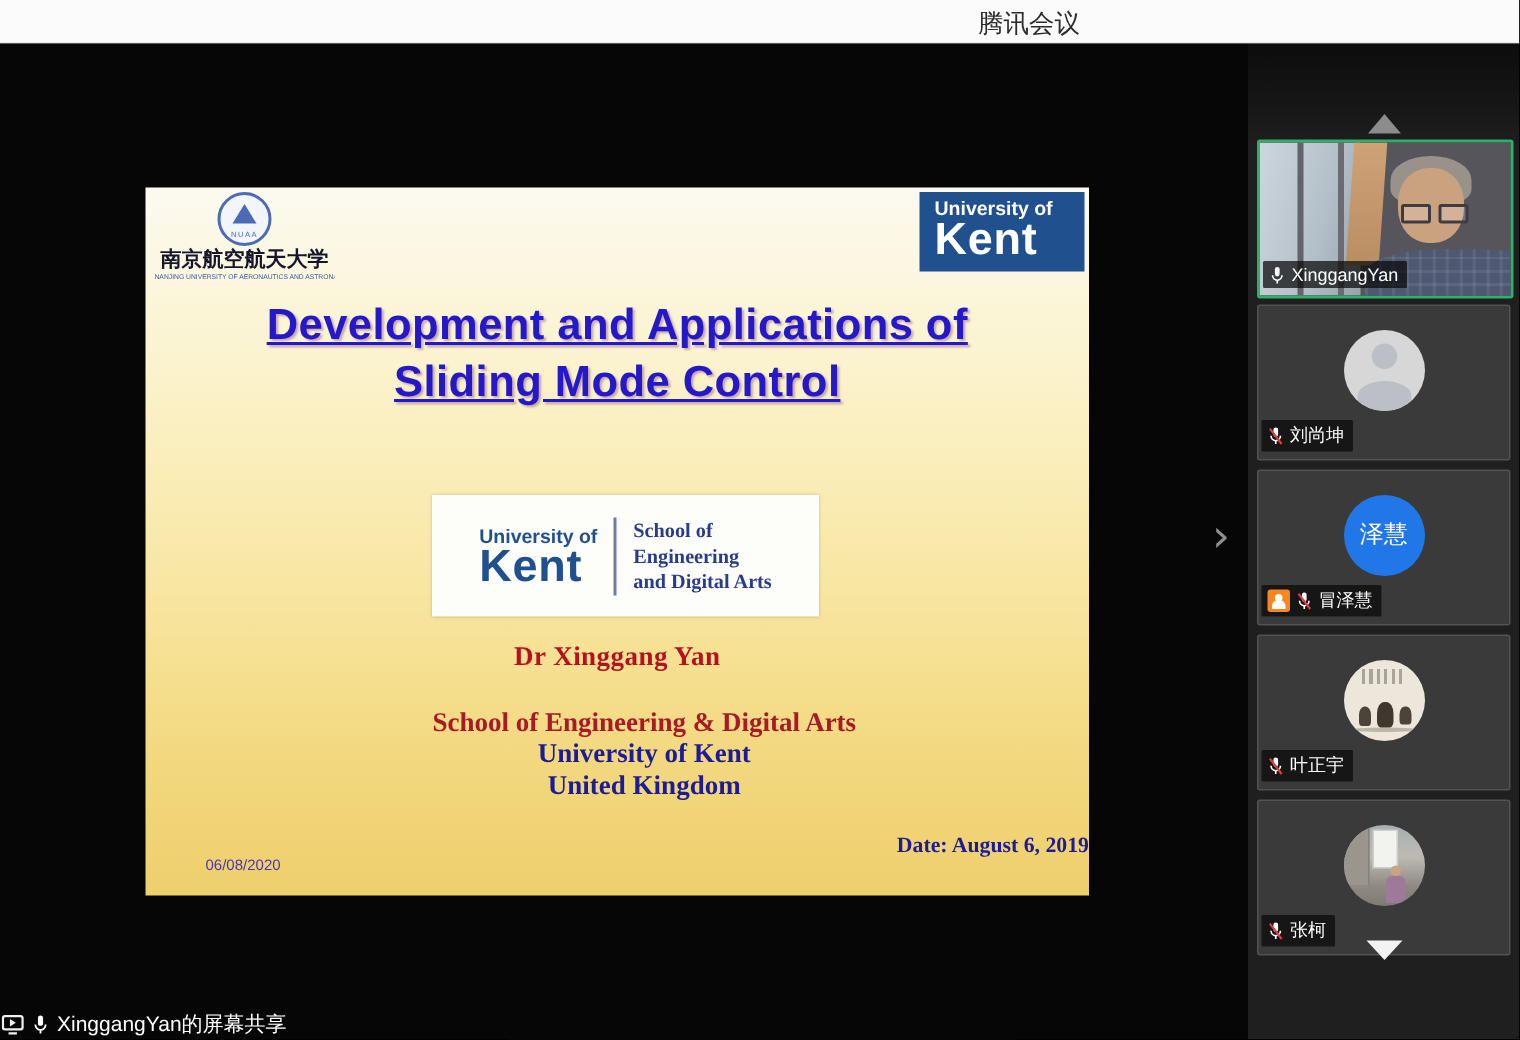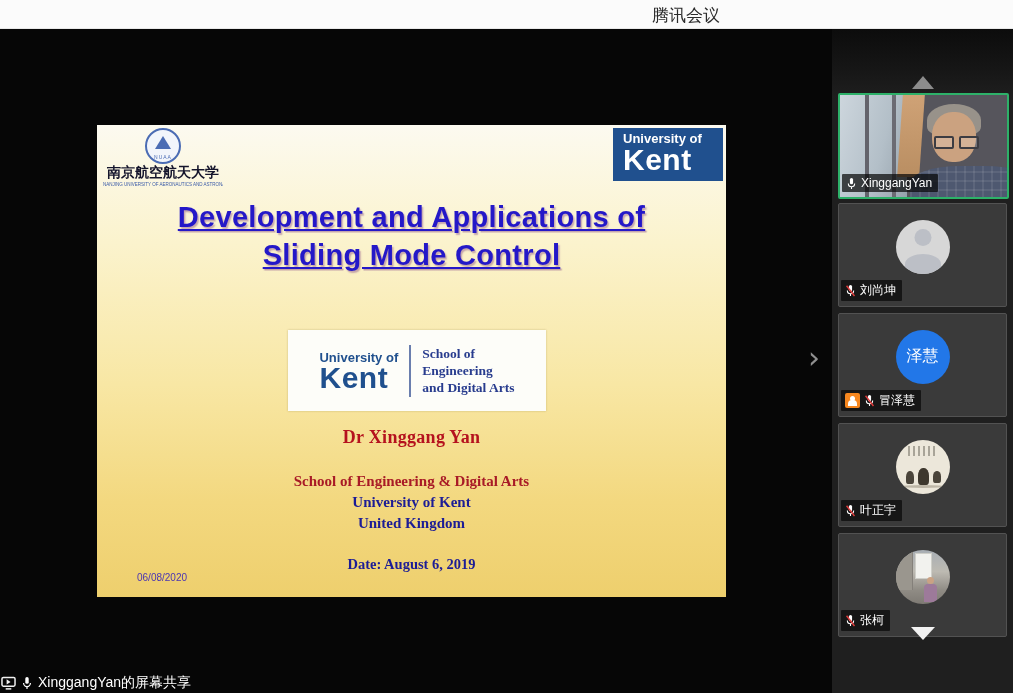--- a/index.html
+++ b/index.html
@@ -31,24 +31,24 @@
   .slide-title{position:absolute;left:0;top:73px;width:100%;text-align:center;font-weight:bold;font-size:29px;line-height:38px;color:#2418c8;letter-spacing:.3px;text-shadow:1.5px 1.5px 1.5px rgba(130,70,130,.45);text-decoration:underline;}
 
   .schoolbox{position:absolute;left:191px;top:205px;width:258px;height:81px;background:#fdfdf9;display:flex;align-items:center;justify-content:center;gap:11px;box-shadow:0 0 2px rgba(120,100,40,.35);}
   .sb-left{text-align:left;color:#20508e;}
   .sb-uof{font-size:13px;font-weight:bold;}
   .sb-kent{font-size:30px;font-weight:bold;line-height:26px;letter-spacing:.5px;}
   .sb-div{width:2px;height:52px;background:#6a7eae;}
   .sb-dept{font-family:"Liberation Serif",serif;font-weight:bold;font-size:13.5px;line-height:17px;color:#283c8e;text-align:left;}
 
   .author{position:absolute;left:0;top:302px;width:100%;text-align:center;font-family:"Liberation Serif",serif;font-weight:bold;font-size:18px;color:#b5121e;letter-spacing:.3px;}
-  .affil{position:absolute;left:0;top:346px;width:100%;text-align:center;font-family:"Liberation Serif",serif;font-weight:bold;font-size:15px;line-height:21px;}
+  .affil{position:absolute;left:0;top:346px;width:100%;text-align:center;font-family:"Liberation Serif",serif;font-weight:bold;font-size:18px;line-height:21px;padding-left:18px;}
   .affil .red{color:#a81a26;}
   .affil .navy{color:#1c1c96;}
-  .dateline{position:absolute;left:0;top:431px;width:100%;text-align:center;font-family:"Liberation Serif",serif;font-weight:bold;font-size:14.5px;color:#1c1c96;}
+  .dateline{position:absolute;left:0;top:431px;width:100%;text-align:right;font-family:"Liberation Serif",serif;font-weight:bold;font-size:14.5px;color:#1c1c96;}
   .footdate{position:absolute;left:40px;top:447px;font-size:10px;color:#4a35b2;}
 
   .chevron{position:absolute;left:808px;top:314px;font-size:30px;line-height:30px;color:#8f8f8f;cursor:pointer;font-family:"DejaVu Sans",sans-serif;}
 
   
   .sharebar{position:absolute;left:1px;top:644px;height:20px;display:flex;align-items:center;gap:5px;color:#fff;font-size:14px;}
 
   
   .sidebar{position:absolute;left:832px;top:29px;width:181px;height:664px;background:linear-gradient(180deg,#0c0c0c 0%,#161616 40px,#1f1f1f 70px,#1f1f1f 100%);}
   .scroll-up{position:absolute;top:47px;left:50%;transform:translateX(-50%);width:0;height:0;

